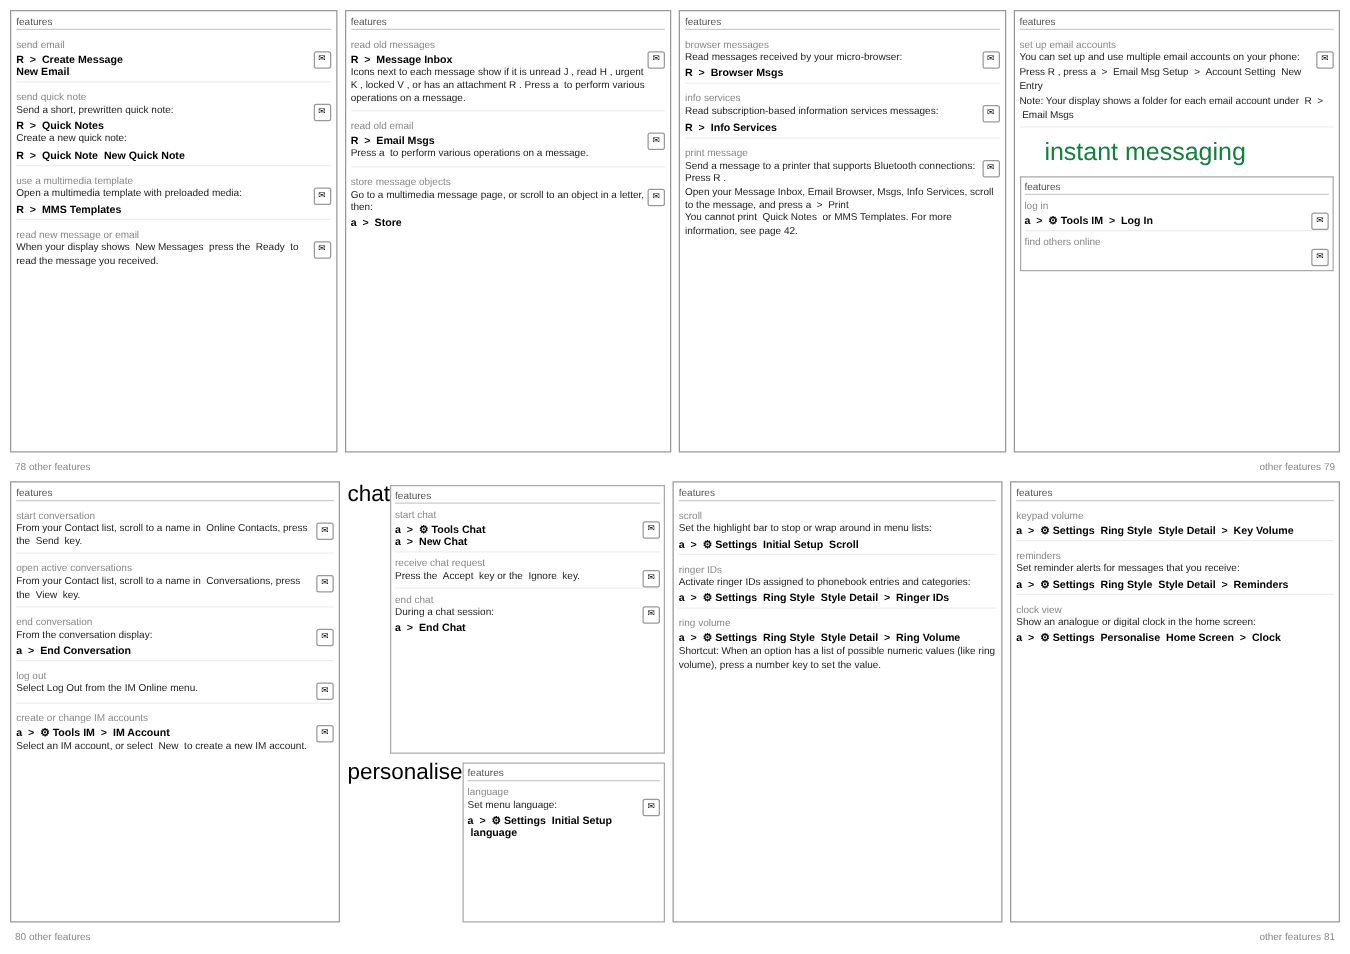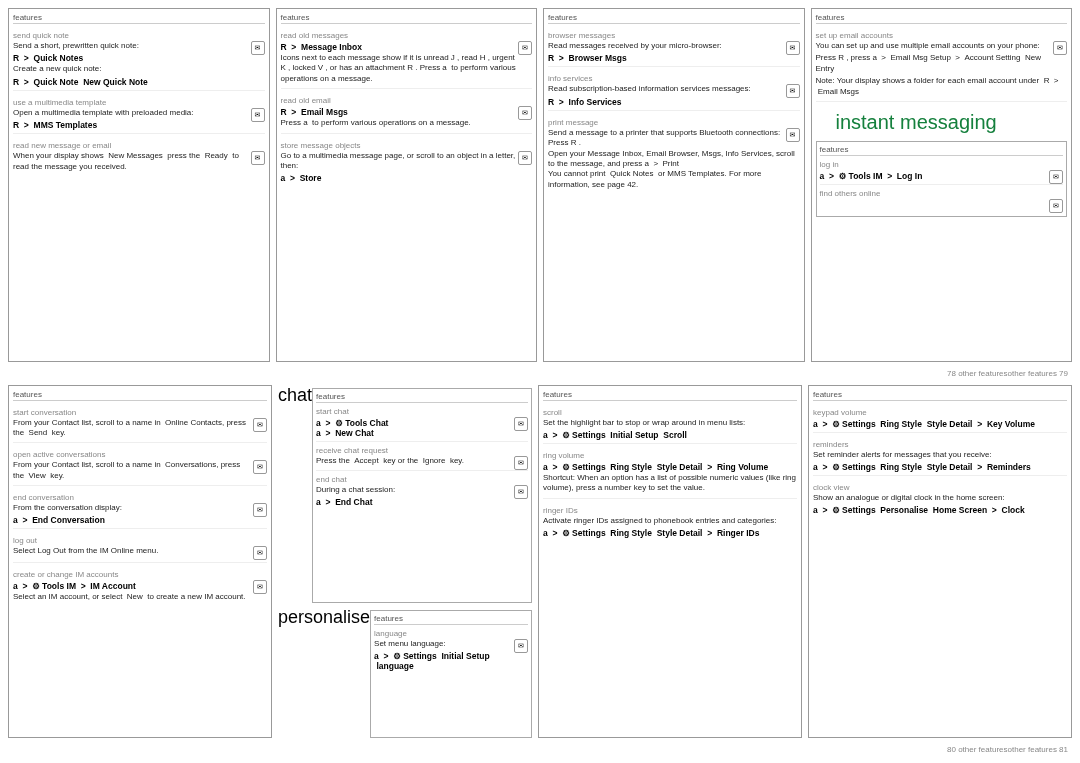--- a/index.html
+++ b/index.html
@@ -90,21 +90,21 @@
 
     .section-block:last-child {
       border-bottom: none;
     }
 
     .page-footer {
       font-size: 8px;
       color: #888;
       padding: 1px 4px;
       display: flex;
-      justify-content: flex-end;
+      justify-content: space-between;
     }
 
     .large-title {
       font-size: 20px;
       font-weight: normal;
       margin: 6px 0 4px 0;
       color: #15803d;
       padding-left: 20px;
     }
 
@@ -122,20 +122,25 @@
   </style>
 </head>
 <body>
 
 <div class="page">
 
   <div class="row">
 
     <div class="panel">
       <div class="panel-header">features</div>
+      <div class="section-block">
+        <div class="section-title">send email</div>
+        <span class="icon-placeholder">✉</span>
+        <div class="command-line">R &nbsp;&gt;&nbsp; Create Message<br><span style="font-size:8.5px">New Email</span></div>
+      </div>
       <div class="section-block">
         <div class="section-title">send quick note</div>
         <span class="icon-placeholder">✉</span>
         <div class="body-text">Send a short, prewritten quick note:</div>
         <div class="command-line">R &nbsp;&gt;&nbsp; Quick Notes</div>
         <div class="body-text">Create a new quick note:</div>
         <div class="command-line">R &nbsp;&gt;&nbsp; Quick Note &nbsp;New Quick Note</div>
       </div>
       <div class="section-block">
         <div class="section-title">use a multimedia template</div>
@@ -298,28 +303,28 @@
     </div>
 
     <div class="panel">
       <div class="panel-header">features</div>
       <div class="section-block">
         <div class="section-title">scroll</div>
         <div class="body-text">Set the highlight bar to stop or wrap around in menu lists:</div>
         <div class="command-line">a &nbsp;&gt;&nbsp; ⚙ Settings &nbsp;Initial Setup &nbsp;Scroll</div>
       </div>
       <div class="section-block">
+        <div class="section-title">ringer IDs</div>
+        <div class="body-text">Activate ringer IDs assigned to phonebook entries and categories:</div>
+        <div class="command-line">a &nbsp;&gt;&nbsp; ⚙ Settings &nbsp;Ring Style &nbsp;Style Detail &nbsp;&gt;&nbsp; Ringer IDs</div>
+      </div>
+      <div class="section-block">
         <div class="section-title">ring volume</div>
         <div class="command-line">a &nbsp;&gt;&nbsp; ⚙ Settings &nbsp;Ring Style &nbsp;Style Detail &nbsp;&gt;&nbsp; Ring Volume</div>
         <div class="body-text">Shortcut: When an option has a list of possible numeric values (like ring volume), press a number key to set the value.</div>
-      </div>
-      <div class="section-block">
-        <div class="section-title">ringer IDs</div>
-        <div class="body-text">Activate ringer IDs assigned to phonebook entries and categories:</div>
-        <div class="command-line">a &nbsp;&gt;&nbsp; ⚙ Settings &nbsp;Ring Style &nbsp;Style Detail &nbsp;&gt;&nbsp; Ringer IDs</div>
       </div>
     </div>
 
     <div class="panel">
       <div class="panel-header">features</div>
       <div class="section-block">
         <div class="section-title">keypad volume</div>
         <div class="command-line">a &nbsp;&gt;&nbsp; ⚙ Settings &nbsp;Ring Style &nbsp;Style Detail &nbsp;&gt;&nbsp; Key Volume</div>
       </div>
       <div class="section-block">

